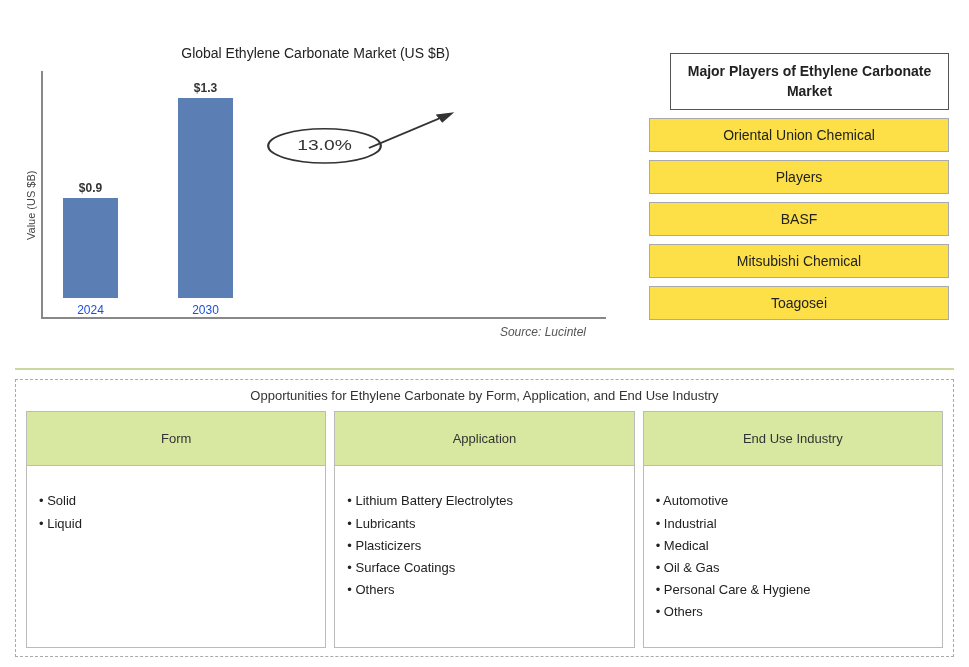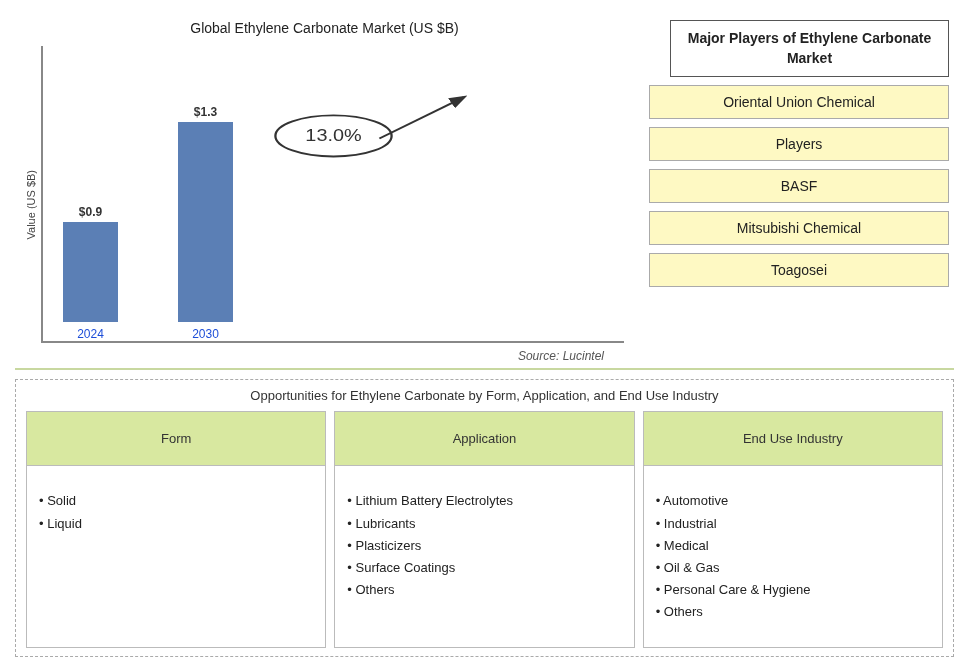--- a/index.html
+++ b/index.html
@@ -17,21 +17,22 @@
       display: flex;
       flex-direction: column;
       padding: 10px 15px;
     }
 
     
     .top-section {
       display: flex;
       flex-direction: row;
       height: 360px;
-      gap: 10px;
+      gap: 28px;
+      align-items: center;
     }
 
     
     .chart-area {
       flex: 1;
       display: flex;
       flex-direction: column;
       align-items: center;
       padding: 10px 10px 0 10px;
     }
@@ -134,21 +135,21 @@
       line-height: 1.4;
       margin-left: 21px;
     }
 
     .player-box {
       border: 1.5px solid #aaa;
       padding: 8px 9px;
       text-align: center;
       font-size: 14px;
       color: #222;
-      background: #fef9c3;
+      background: #fde047;
     }
 
     
     .divider {
       height: 2px;
       background: #c8d8a0;
       margin: 5px 0;
     }
 
     

